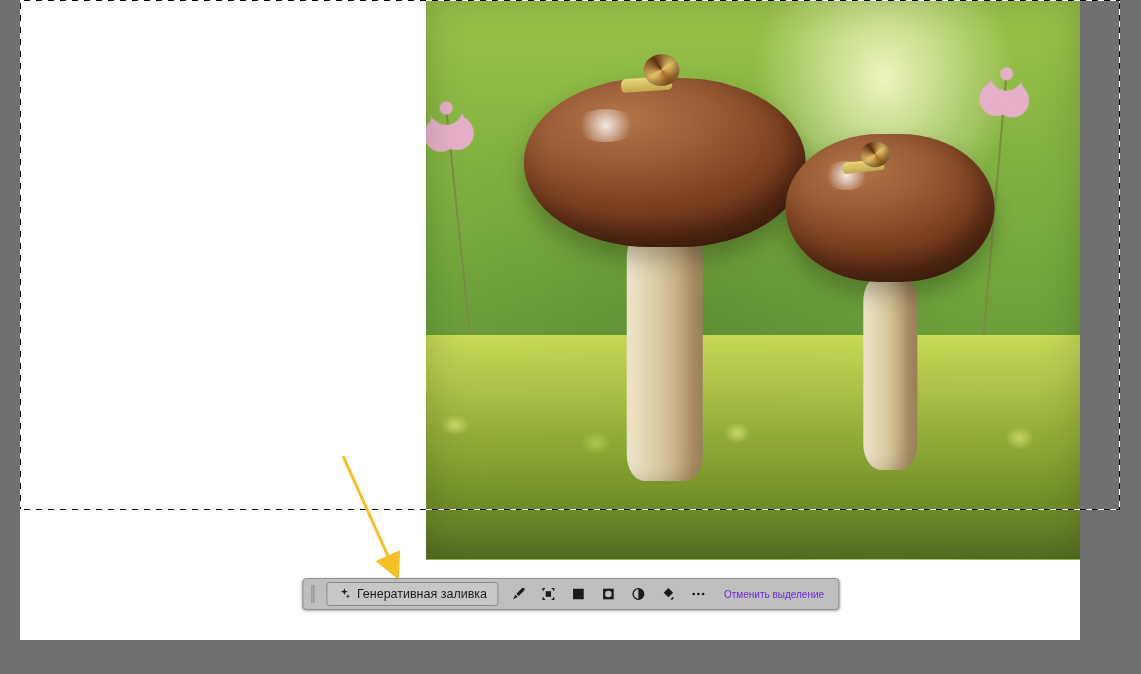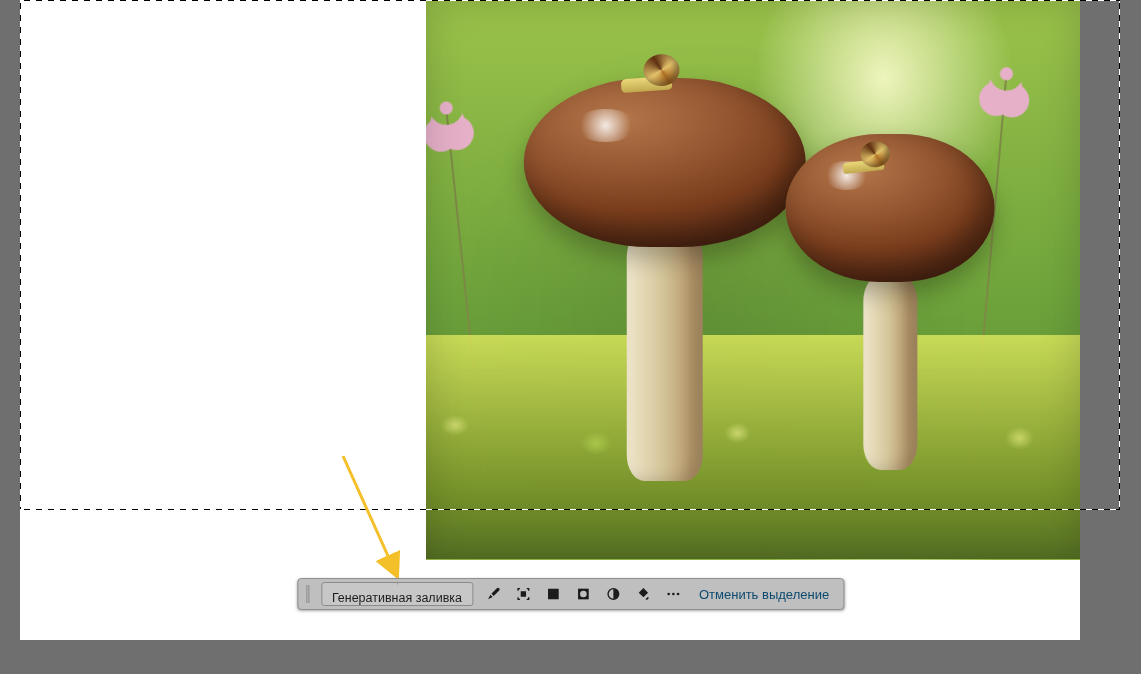--- a/index.html
+++ b/index.html
@@ -99,24 +99,24 @@
       height: 32px;
       background: #bfbfbf;
       border: 1px solid #8f8f8f;
       border-radius: 4px;
       display: flex; align-items: center;
       padding: 0 8px;
       box-shadow: 0 1px 3px rgba(0,0,0,.35);
       gap: 10px;
     }
     .ctx-handle { width: 3px; height: 18px; border-left: 3px double #8a8a8a; margin-right: 2px; }
-    .gen-btn { display:flex; align-items:center; gap:6px; height:24px; padding:0 10px; background:#c7c7c7; border:1px solid #8a8a8a; border-radius:3px; font-size:12.5px; color:#1b1b1b; cursor:pointer; white-space:nowrap;flex-direction:column; }
+    .gen-btn { display:flex; align-items:center; gap:6px; height:24px; padding:0 10px; background:#c7c7c7; border:1px solid #8a8a8a; border-radius:3px; font-size:12.5px; color:#1b1b1b; cursor:pointer; white-space:nowrap; }
     .icon-btn { width:20px; height:20px; display:flex; align-items:center; justify-content:center; cursor:pointer; border-radius:3px; }
     .icon-btn svg { display:block; }
-    .deselect-btn { font-size:13px; color:#0c4a6e; cursor:pointer; padding:0 6px; white-space:nowrap; }
+    .deselect-btn { font-size:10px; color:#6d28d9; cursor:pointer; padding:0 6px; white-space:nowrap; }
   </style>
 </head>
 <body>
 
 <div class="workspace">
 
   <div class="canvas-white"></div>
 
   <div class="image-area">
     <div class="heather h1"></div>

